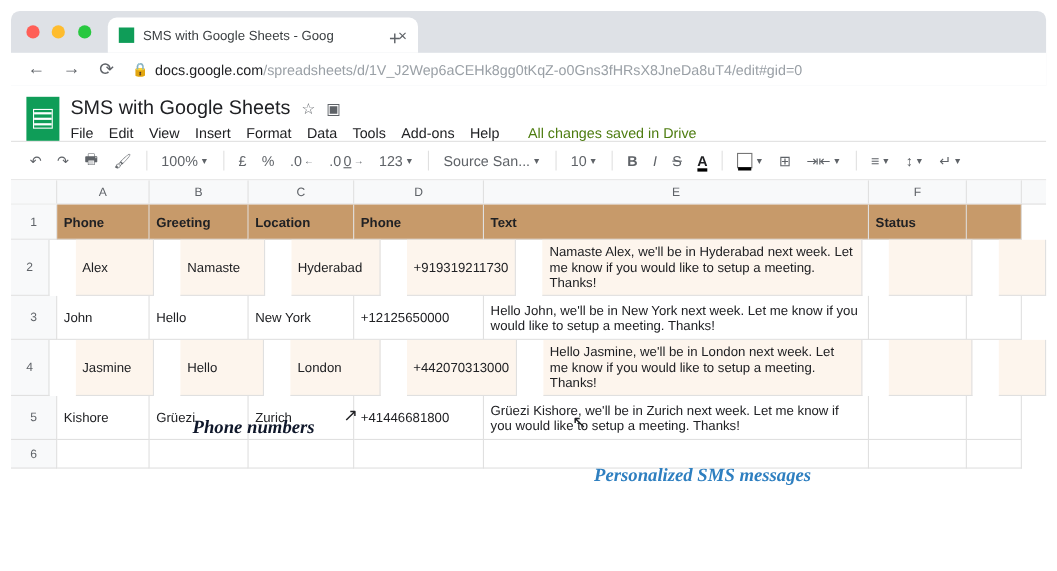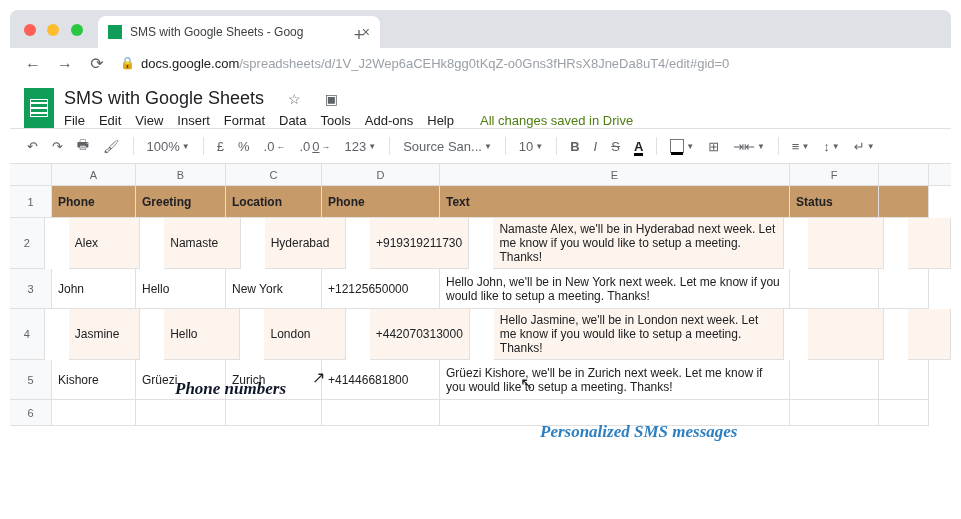--- a/index.html
+++ b/index.html
@@ -21,21 +21,21 @@
   .addr-bar { flex:1; display:flex; align-items:center; font-size:13px; color:#9aa0a6; padding-left:4px; }
   .lock { color:#5f6368; font-size:12px; margin-right:6px; }
   .domain { color:#202124; }
   
   
   .sheets-wrap { margin: 0 10px; background:#fff; }
   .sheets-header { display:flex; padding:10px 14px 0 14px; }
   .sheets-logo { width:30px; height:40px; background:#0f9d58; display:flex; align-items:center; justify-content:center; color:#fff; margin-right:10px; position:relative; }
   .sheets-logo::before{ content:''; width:16px; height:16px; border:1.5px solid #fff; position:absolute;}
   .sheets-logo::after{ content:''; width:16px; height:1.5px; background:#fff; position:absolute; box-shadow:0 -5px 0 #fff, 0 5px 0 #fff; }
-  .sheets-title-row { display:flex; align-items:center; gap:24px; }
+  .sheets-title-row { display:flex; align-items:center; gap:10px; }
   .sheets-title { font-size:18px; color:#202124; }
   .title-icon { color:#5f6368; font-size:14px; }
   .menu-bar { display:flex; gap:14px; font-size:13px; color:#202124; margin-top:4px; align-items:center; }
   .menu-saved { color:#4d7c0f; margin-left:12px; }
   
   
   .toolbar { height:36px; border-top:1px solid #e0e0e0; border-bottom:1px solid #e0e0e0; display:flex; align-items:center; padding:0 12px; gap:4px; font-size:13px; color:#5f6368; }
   .tb-item { padding:3px 5px; display:flex; align-items:center; gap:2px; }
   .tb-sep { width:1px; height:18px; background:#e0e0e0; margin:0 4px; }
   .caret { font-size:8px; color:#5f6368; }

